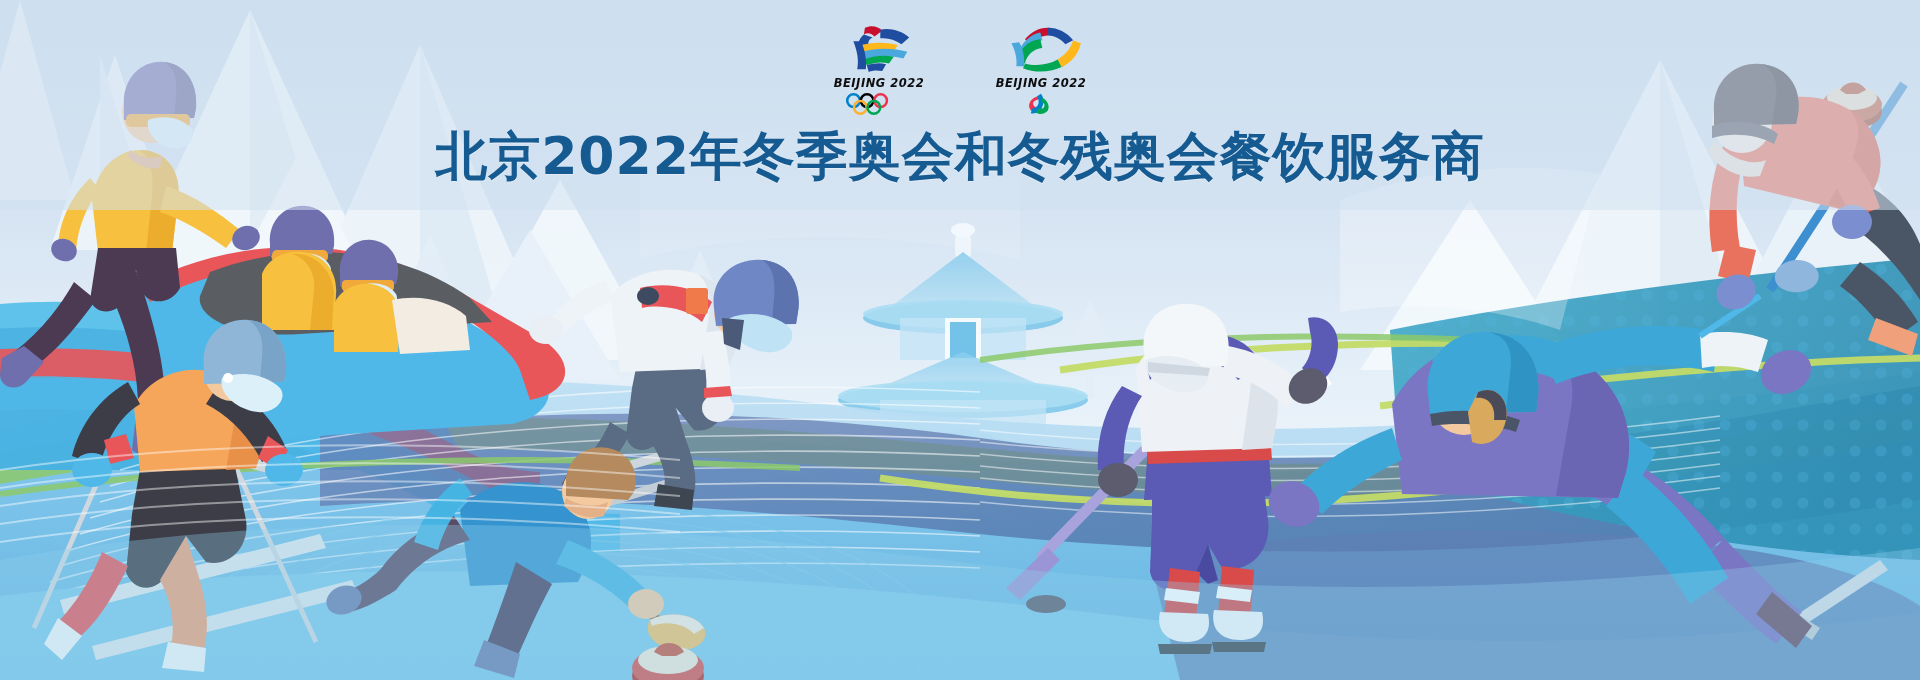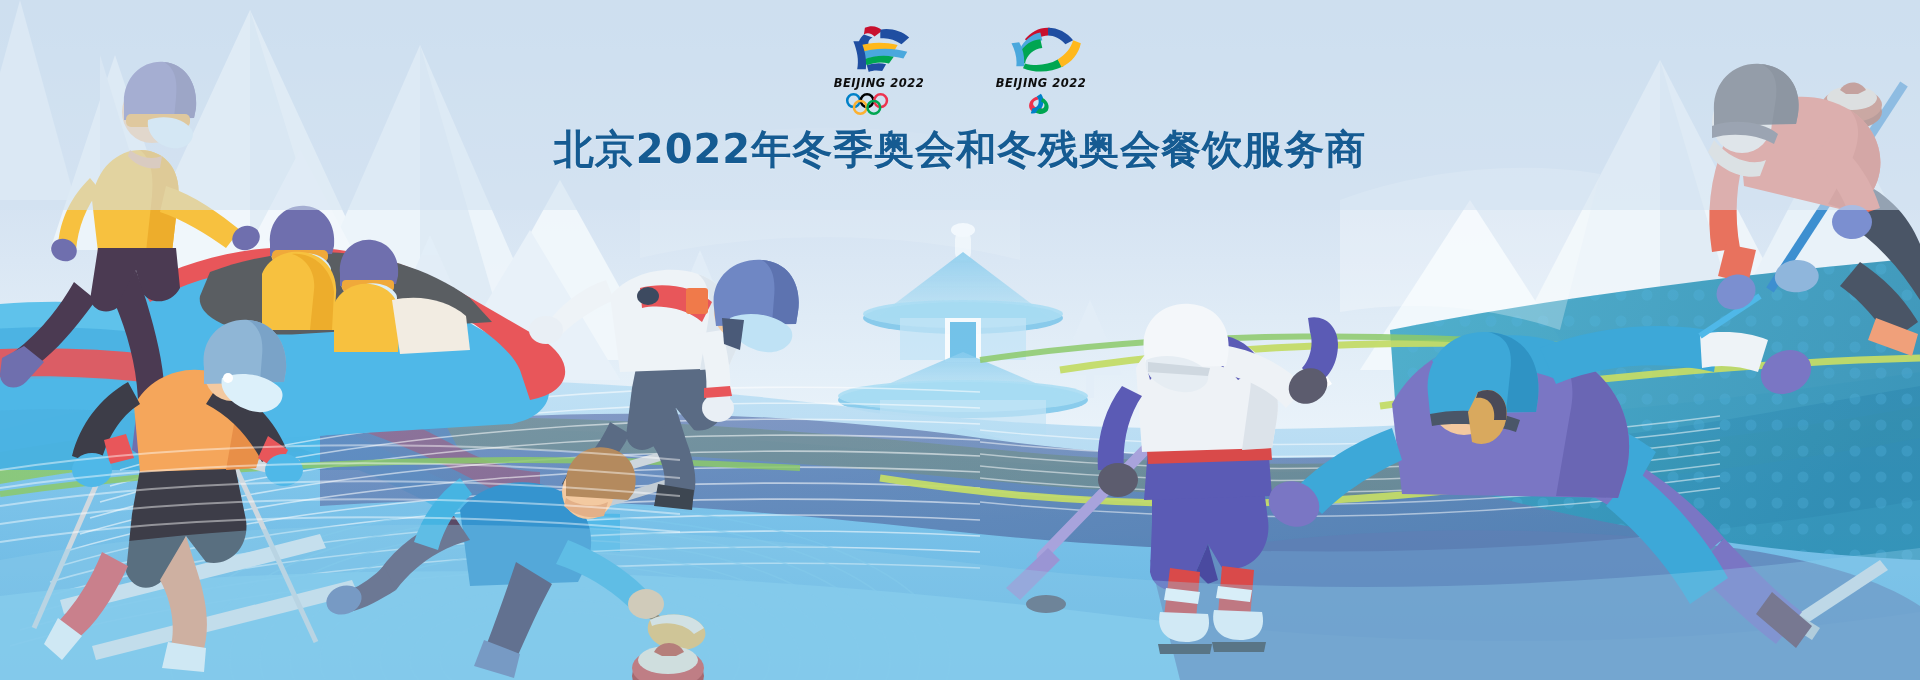--- a/index.html
+++ b/index.html
@@ -35,21 +35,21 @@
   .emblem .marks { margin-top:3px; height:22px; }
 
   
   .title-wrap {
     position:absolute; left:0; right:0; top:122px;
     text-align:center; z-index:45;
   }
   .title {
     display:inline-block;
     font-family:"DejaVu Sans","Liberation Sans",sans-serif;
-    font-size:40px; font-weight:bold;
+    font-size:52px; font-weight:bold;
     letter-spacing:1px;
     color:#155b92;
     text-shadow:0 1px 0 rgba(255,255,255,.35);
     white-space:nowrap;
   }
 </style>
 </head>
 <body>
 
 <div class="banner">

